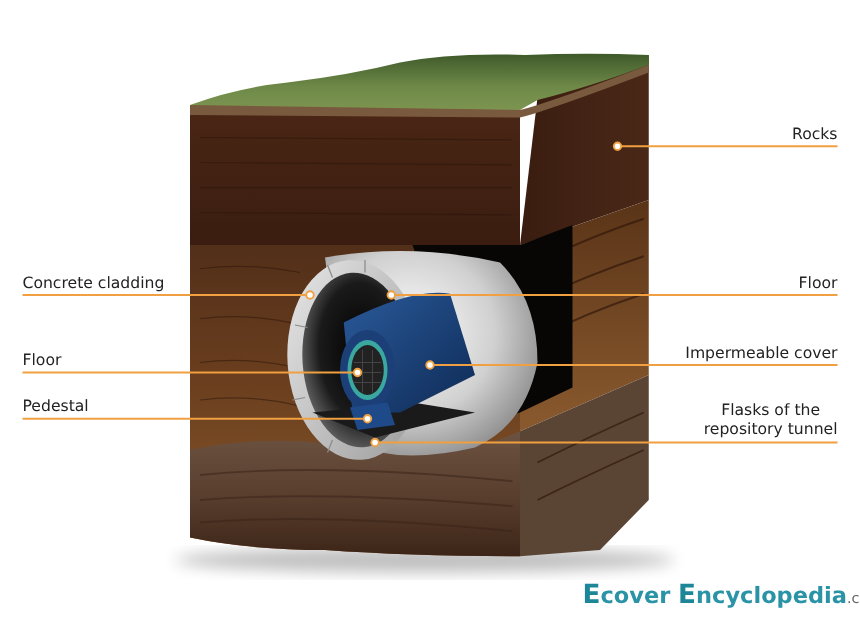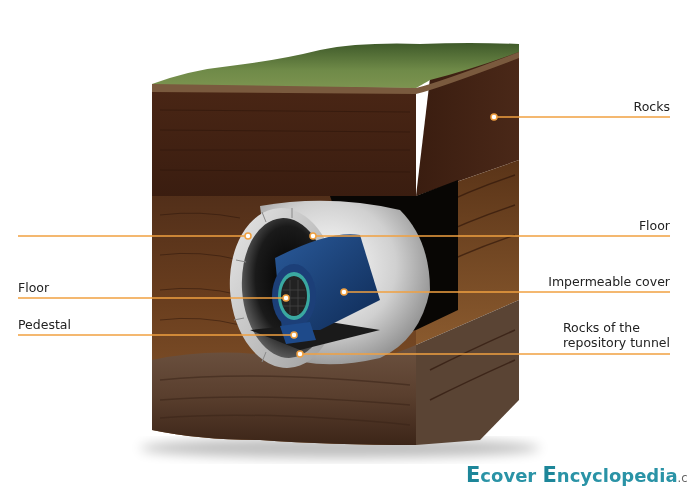--- a/index.html
+++ b/index.html
@@ -1,21 +1,21 @@
 <!DOCTYPE html>
 <html><head>
 <meta charset="utf-8">
 <style>
   html, body { margin:0; padding:0; background:#ffffff; }
   body { width:688px; height:500px; position:relative; overflow:hidden;
          font-family:"DejaVu Sans","Liberation Sans",sans-serif; }
   .stage { position:absolute; left:0; top:0; width:688px; height:500px; }
   svg.art { position:absolute; left:0; top:0; }
   .label { position:absolute; font-size:12.5px; color:#222; line-height:15px; white-space:nowrap; }
-  .label.right { text-align:left; }
+  .label.right { text-align:center; }
   .logo { position:absolute; left:466px; top:463px; font-family:"DejaVu Sans","Liberation Sans",sans-serif;
           font-weight:bold; font-size:18px; color:#2a93a6; letter-spacing:0px; white-space:nowrap; }
   .logo .big { font-size:21px; color:#1d8699; }
   .logo .dom { font-weight:normal; font-size:11.5px; color:#666; }
 </style>
 </head>
 <body>
 
 <div class="stage">
 
@@ -153,26 +153,27 @@
     <circle cx="248" cy="236" r="3"></circle>
     <circle cx="286" cy="298" r="3"></circle>
     <circle cx="294" cy="335" r="3"></circle>
     <circle cx="494" cy="117" r="3"></circle>
     <circle cx="313" cy="236" r="3"></circle>
     <circle cx="344" cy="292" r="3"></circle>
     <circle cx="300" cy="354" r="3"></circle>
   </g>
 </svg>
 
+<div class="label" style="left:18px; top:218px;">Concrete cladding</div>
 <div class="label" style="left:18px; top:280px;">Floor</div>
 <div class="label" style="left:18px; top:317px;">Pedestal</div>
 
 <div class="label right" style="right:18px; top:99px;">Rocks</div>
 <div class="label right" style="right:18px; top:218px;">Floor</div>
 <div class="label right" style="right:18px; top:274px;margin-left:32px;">Impermeable cover</div>
 <div class="label right" style="right:18px; top:320px;">
-  <div>Rocks of the</div>
+  <div>Flasks of the</div>
   <div>repository tunnel</div>
 </div>
 
 <div class="logo"><span class="big">E</span><span>cover </span><span class="big">E</span><span>ncyclopedia</span><span class="dom">.com</span></div>
 
 </div>
 
 </body></html>

